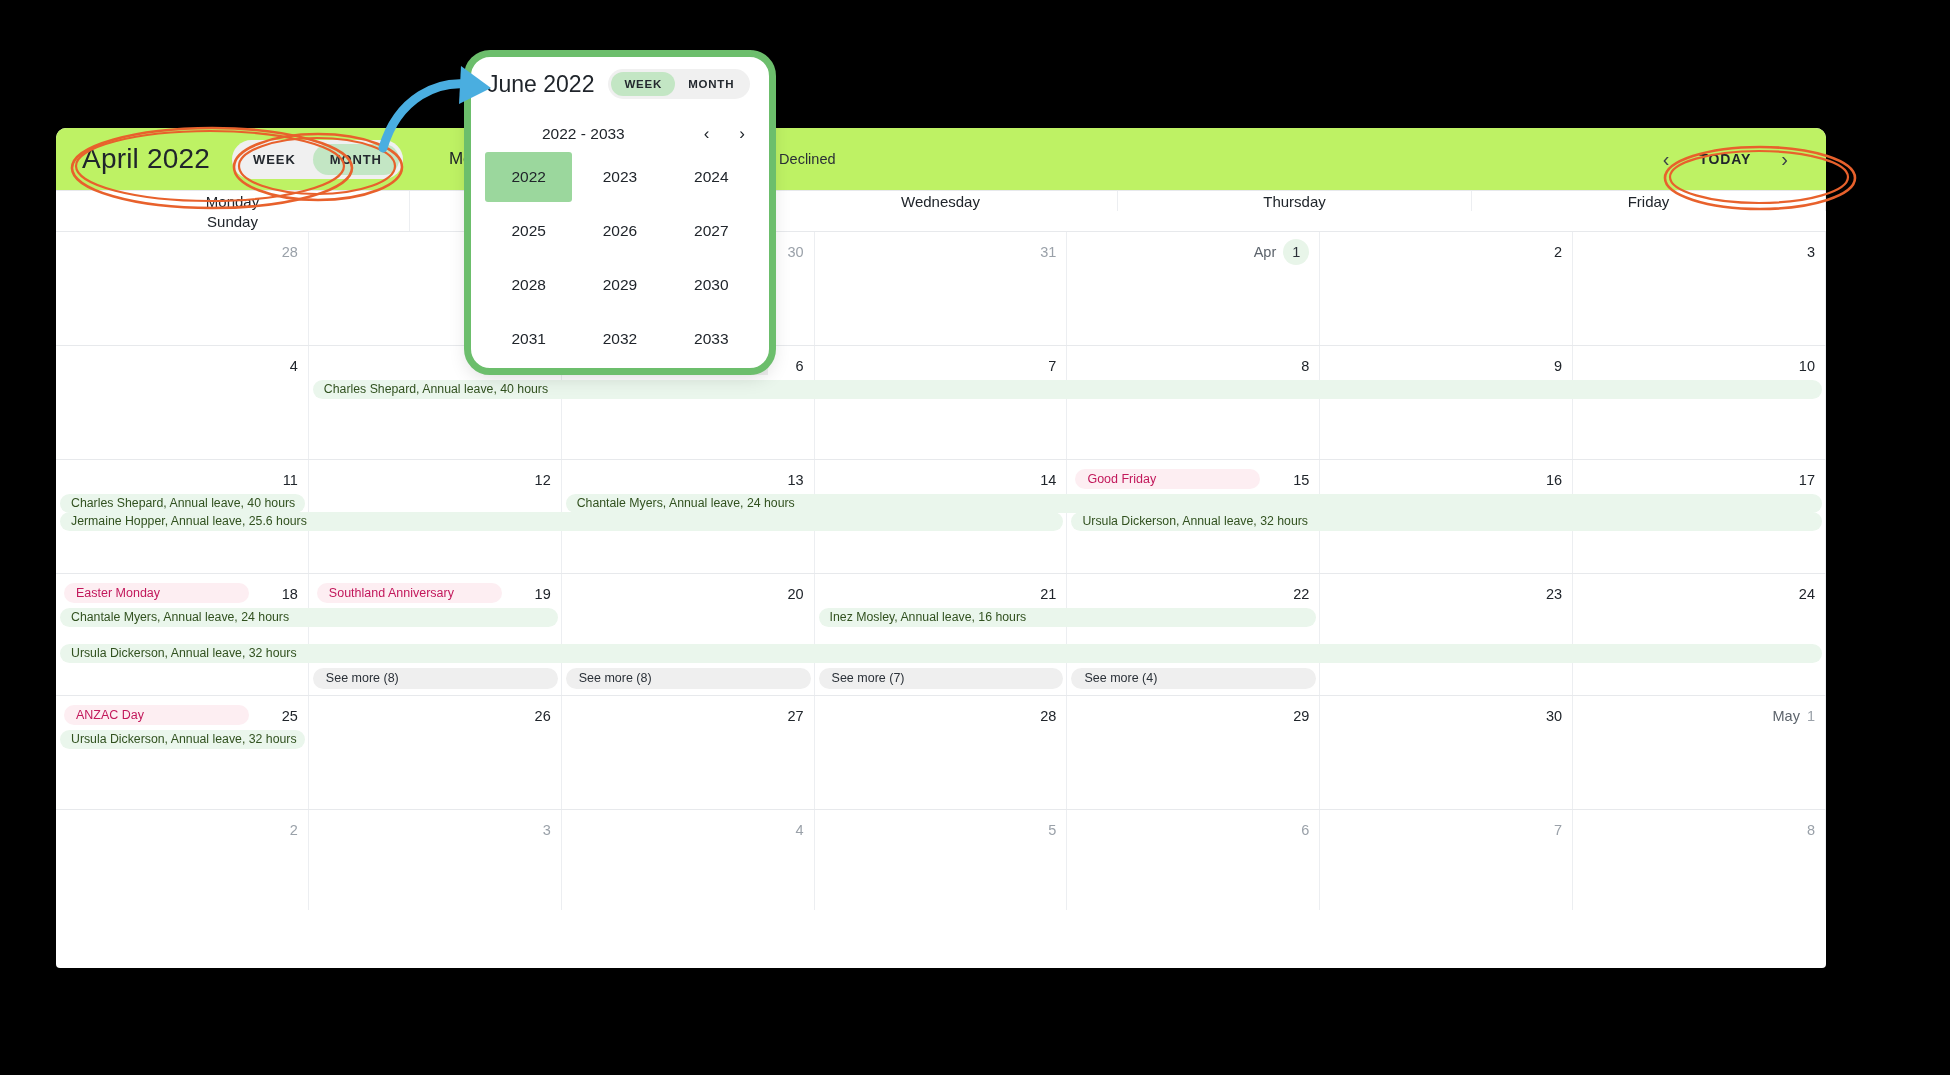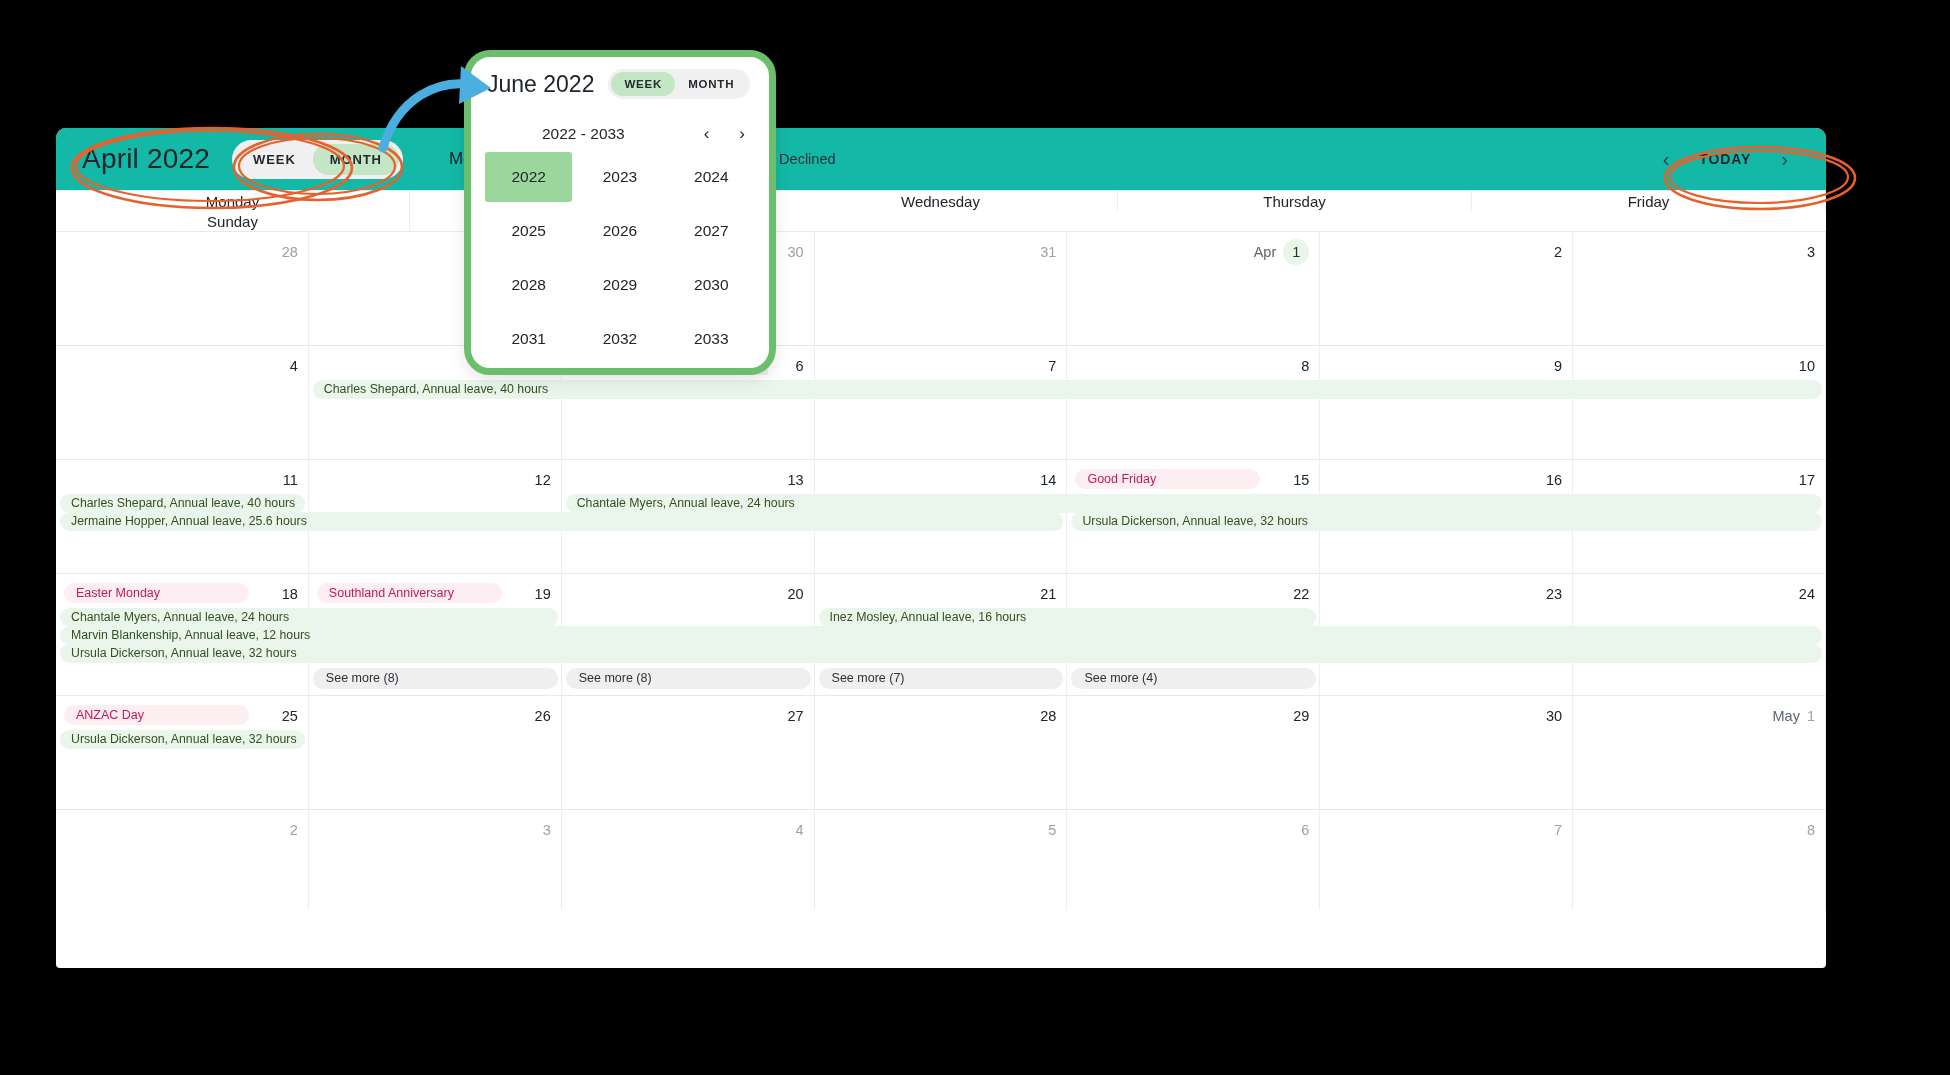--- a/index.html
+++ b/index.html
@@ -21,21 +21,21 @@
     box-shadow: 0 6px 22px rgba(0,0,0,.18);
     overflow: hidden;
   }
 
   
   .toolbar {
     position: relative;
     height: 62px;
     display: flex; align-items: center;
     padding: 0 26px;
-    background: #14b8a6;
+    background: #bef264;
   }
   .month-title {
     font-size: 28px; color: #20252b; font-weight: 400;
     letter-spacing: .2px; white-space: nowrap;
   }
   .seg {
     margin-left: 22px;
     display: inline-flex; align-items: center;
     background: #f0f0f0; border-radius: 999px; padding: 4px;
   }
@@ -410,21 +410,20 @@
             </div>
           </div>
           <div class="day-cell">
             <div class="day-head">
               <span class="day-num">24</span>
             </div>
           </div>
           <div class="ev-layer">
             <div class="event" style="left: calc(0% + 4px); width: calc(28.5714% - 8px); top: 34px;">Chantale Myers, Annual leave, 24 hours</div>
             <div class="event" style="left: calc(42.8571% + 4px); width: calc(28.5714% - 8px); top: 34px;">Inez Mosley, Annual leave, 16 hours</div>
-            <div class="event" style="left: calc(0% + 4px); width: calc(100% - 8px); top: 52px;">Marvin Blankenship, Annual leave, 12 hours</div>
             <div class="event" style="left: calc(0% + 4px); width: calc(100% - 8px); top: 70px;">Ursula Dickerson, Annual leave, 32 hours</div>
             <div class="seemore" style="left: calc(14.2857% + 4px); width: calc(14.2857% - 8px); bottom: 6px;">See more (8)</div>
             <div class="seemore" style="left: calc(28.5714% + 4px); width: calc(14.2857% - 8px); bottom: 6px;">See more (8)</div>
             <div class="seemore" style="left: calc(42.8571% + 4px); width: calc(14.2857% - 8px); bottom: 6px;">See more (7)</div>
             <div class="seemore" style="left: calc(57.1429% + 4px); width: calc(14.2857% - 8px); bottom: 6px;">See more (4)</div>
           </div>
         </div>
         <div class="week-row">
           <div class="day-cell">
             <div class="holiday-pill">ANZAC Day</div>

